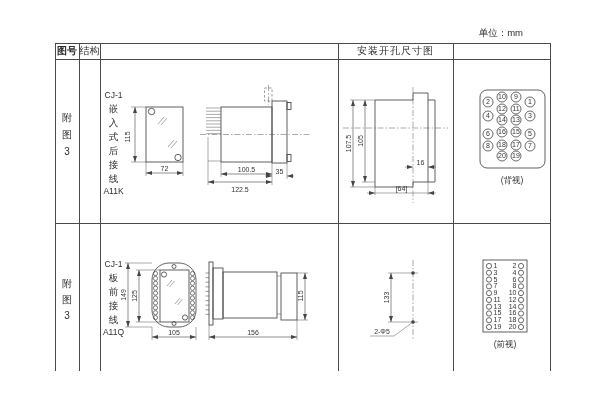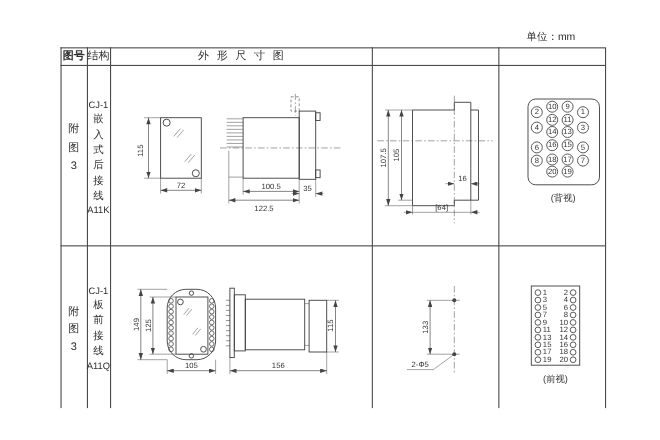--- a/index.html
+++ b/index.html
@@ -9,21 +9,21 @@
   .vline{position:absolute;width:1px;background:#4a4a4a;}
   .hdr{position:absolute;font-size:10px;color:#2e2e2e;display:flex;align-items:center;justify-content:center;white-space:nowrap;}
   .sp1{letter-spacing:7px;text-indent:7px;}
   .sp2{letter-spacing:1px;}
   .sp3{letter-spacing:2px;}
   .unit{position:absolute;left:430px;top:27px;width:93px;text-align:right;font-size:9.5px;color:#2e2e2e;}
   .vstack{position:absolute;display:flex;flex-direction:column;align-items:center;}
   .vstack div{line-height:1;}
   .fig1{left:55px;top:113px;width:24px;gap:7px;font-size:10px;}
   .fig2{left:55px;top:279px;width:24px;gap:6px;font-size:10px;}
-  .struct{gap:4px;}
+  .struct{gap:4px;padding-left:24px;}
   .s1{left:79px;top:91px;width:21px;}
   .s2{left:79px;top:260px;width:21px;}
   .model{font-size:8.5px;line-height:1;}
   .mount{display:flex;flex-direction:column;align-items:center;gap:4.5px;font-size:9.5px;}
   .drw{position:absolute;}
   svg text{font-family:"Liberation Sans",sans-serif;font-size:7px;fill:#333;}
   svg .cap{font-size:8.5px;}
   .o{stroke:#444;stroke-width:.85;fill:none;}
   .thin{stroke:#555;stroke-width:.5;fill:none;}
   .dim{stroke:#444;stroke-width:.6;fill:none;marker-start:url(#as);marker-end:url(#ae);}
@@ -53,21 +53,21 @@
   <div class="hline" style="left:55px;top:223px;width:495px;"></div>
   <div class="vline" style="left:55px;top:43px;height:328px;"></div>
   <div class="vline" style="left:79px;top:43px;height:328px;"></div>
   <div class="vline" style="left:100px;top:43px;height:328px;"></div>
   <div class="vline" style="left:338px;top:43px;height:328px;"></div>
   <div class="vline" style="left:453px;top:43px;height:328px;"></div>
   <div class="vline" style="left:550px;top:43px;height:328px;"></div>
 
   <div class="hdr" style="left:55px;top:43px;width:24px;height:16px;font-weight:bold;">图号</div>
   <div class="hdr" style="left:79px;top:43px;width:21px;height:16px;">结构</div>
-  <div class="hdr sp1" style="left:100px;top:43px;width:238px;height:16px;">外形尺寸图</div>
+  <div class="hdr sp2" style="left:338px;top:43px;width:115px;height:16px;">安装开孔尺寸图</div>
 
   <div class="vstack fig1">
       <div>附</div>
       <div>图</div>
       <div>3</div>
     </div>
   <div class="vstack struct s1">
     <div class="model">CJ-1</div>
     <div class="mount">
         <div>嵌</div>

